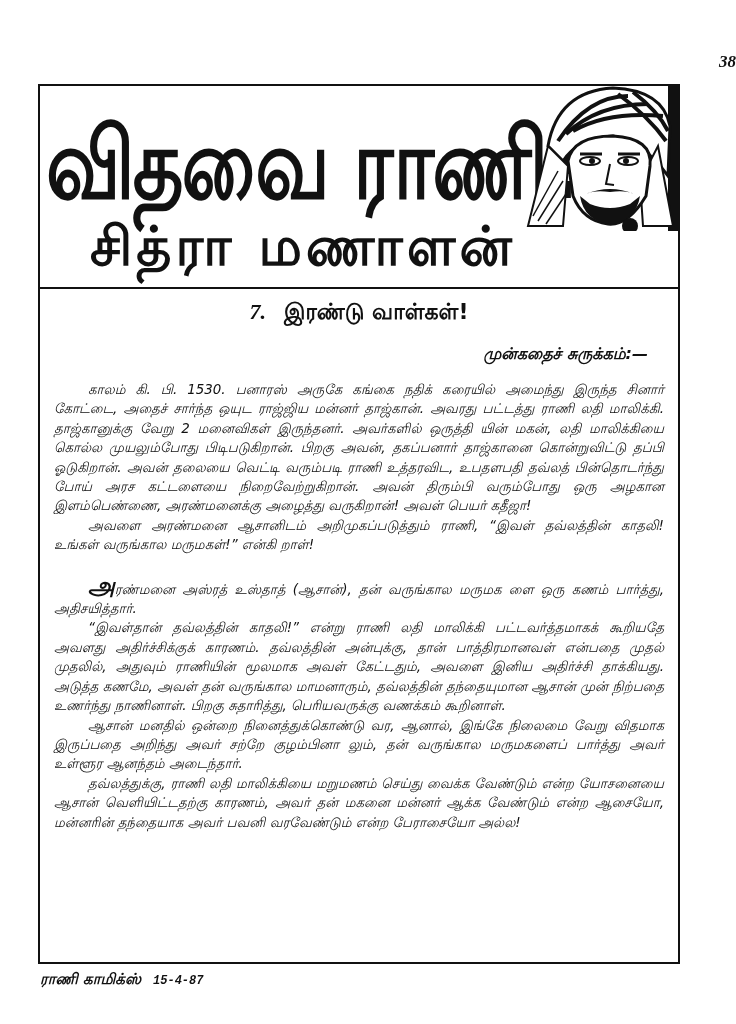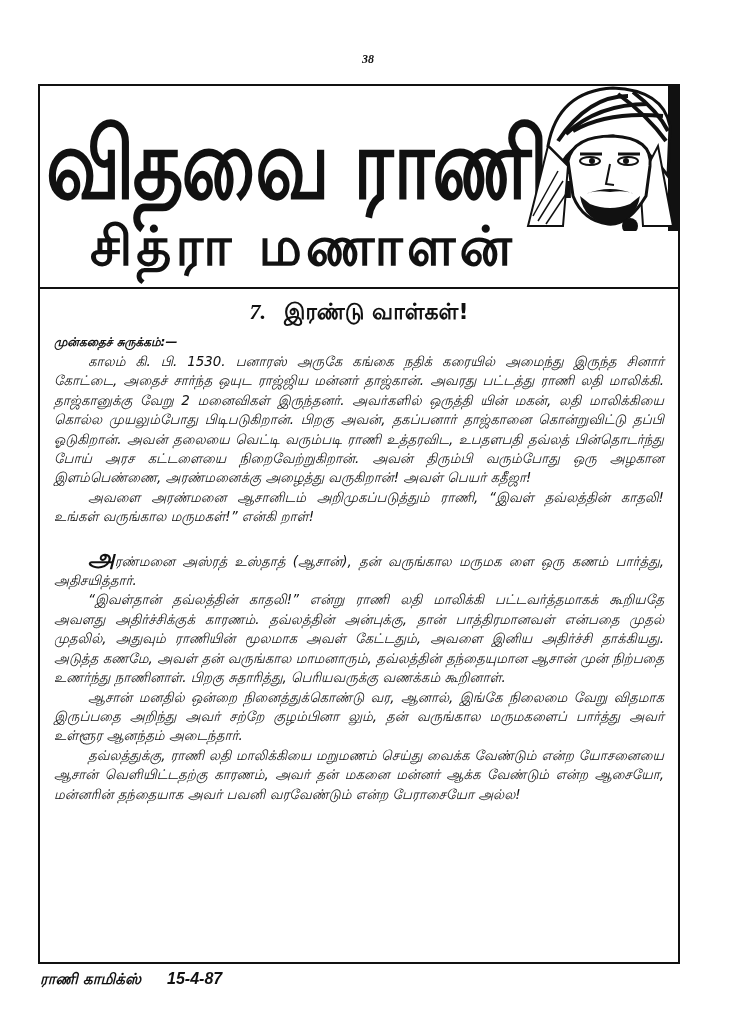--- a/index.html
+++ b/index.html
@@ -1,22 +1,22 @@
 <!DOCTYPE html>
 <html><head>
 <meta charset="utf-8">
 <style>
   html, body { margin: 0; padding: 0; }
   body {
     width: 736px; height: 1024px; background: #ffffff; position: relative;
     overflow: hidden; font-family: "DejaVu Sans", sans-serif; color: #111;
   }
   .page-number {
-    position: absolute; top: 52px; left: 0; width: 736px; text-align: center;
-    font-family: "Liberation Serif", serif; font-weight: bold; font-style: italic; font-size: 12px;
+    position: absolute; top: 52px; left: 0; width: 736px; text-align: right;
+    font-family: "Liberation Serif", serif; font-weight: bold; font-style: italic; font-size: 17px;
   }
   .frame {
     position: absolute; left: 38px; top: 84px; width: 642px; height: 880px;
     border: 2px solid #111; box-sizing: border-box;
   }
   .header {
     position: absolute; left: 0; top: 0; width: 100%; height: 203px;
     border-bottom: 2px solid #111; box-sizing: border-box;
   }
   .main-title {
@@ -33,33 +33,33 @@
   .portrait {
     position: absolute; right: 0; top: 0; width: 160px; height: 145px;
   }
   .content { position: absolute; left: 14px; right: 14px; top: 210px; }
   .chapter-title {
     text-align: center; font-weight: bold; font-size: 22px; line-height: 32px;
     margin: 0 0 4px 0;
   }
   .chapter-title .num { font-family: "Liberation Serif", serif; font-style: italic; margin-right: 18px; }
   .summary-label {
-    font-style: italic; font-weight: bold; font-size: 12px; line-height: 20px; margin: 0;
+    font-style: italic; font-weight: bold; font-size: 16px; line-height: 20px; margin: 16px; text-align: right;
   }
   .para {
     font-size: 13.4px; line-height: 19.4px; text-align: justify; margin: 0;
     text-indent: 34px; font-style: italic;
   }
   .gap { height: 24px; }
   .dropcap { font-size: 24px; font-weight: bold; line-height: 14px; }
   .footer {
     position: absolute; left: 40px; top: 970px; font-style: italic; font-weight: bold;
     font-size: 15px; font-family: "DejaVu Sans", sans-serif;
   }
-  .footer .date { font-family: Liberation Sans, sans-serif; margin-left: 26px; font-size: 16px; }
+  .footer .date { font-family: Liberation Mono, monospace; margin-left: 12px; font-size: 12px; }
 </style>
 </head>
 <body>
 
 <div class="page-number">38</div>
 
 <div class="frame">
   <div class="header">
     <div class="main-title">விதவை ராணி!</div>
     <div class="author">சித்ரா மணாளன்</div>

